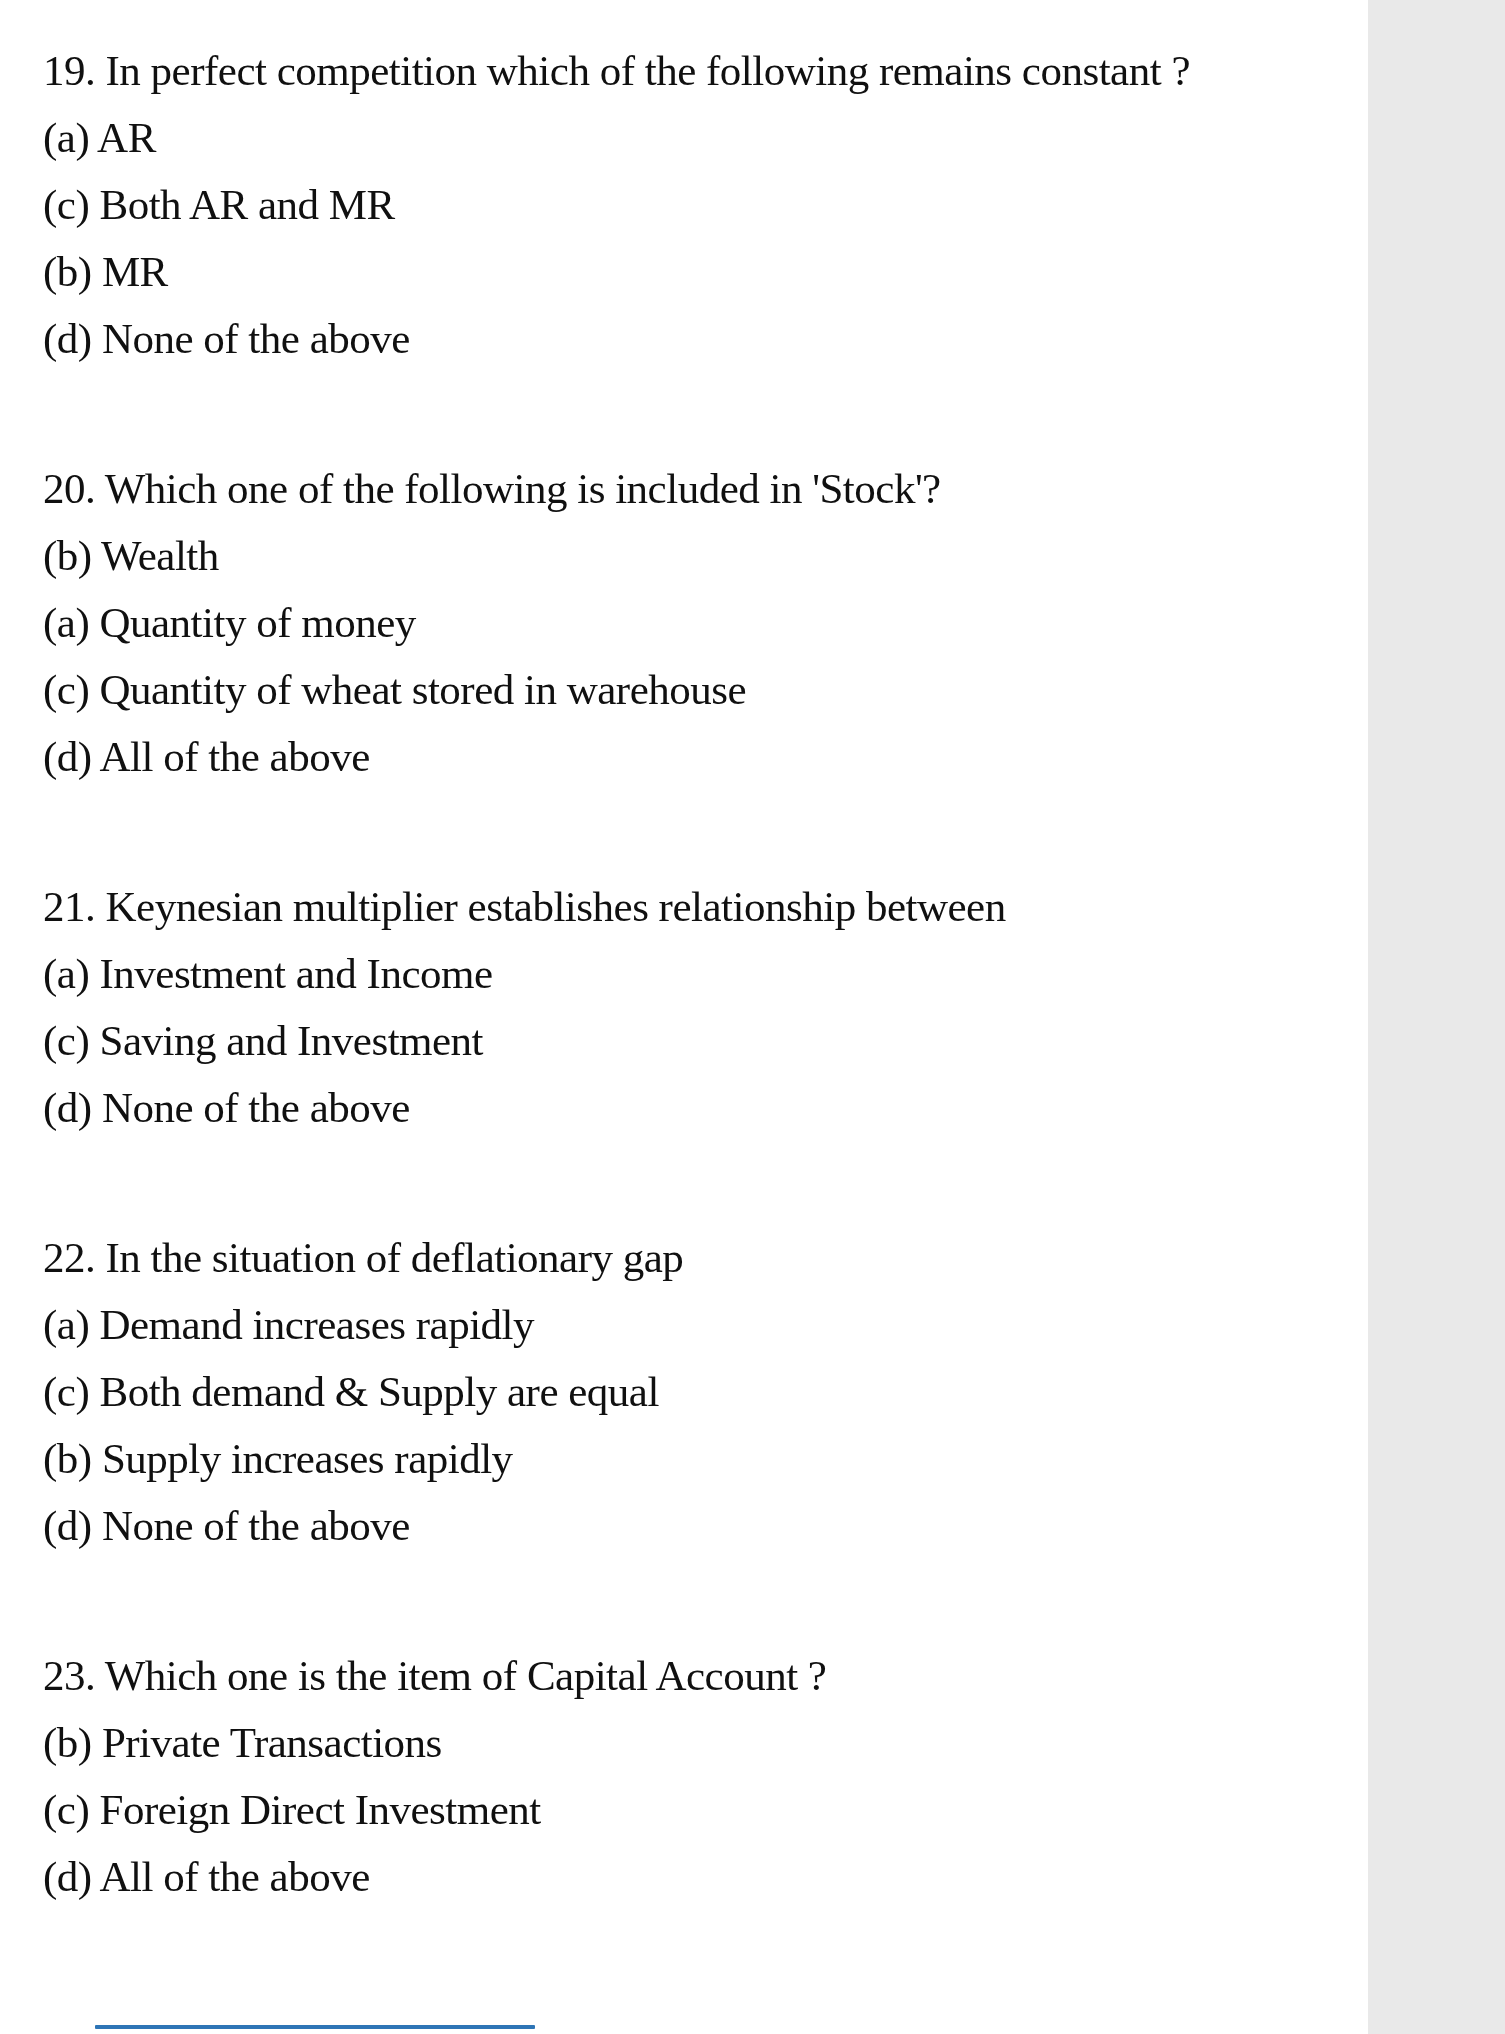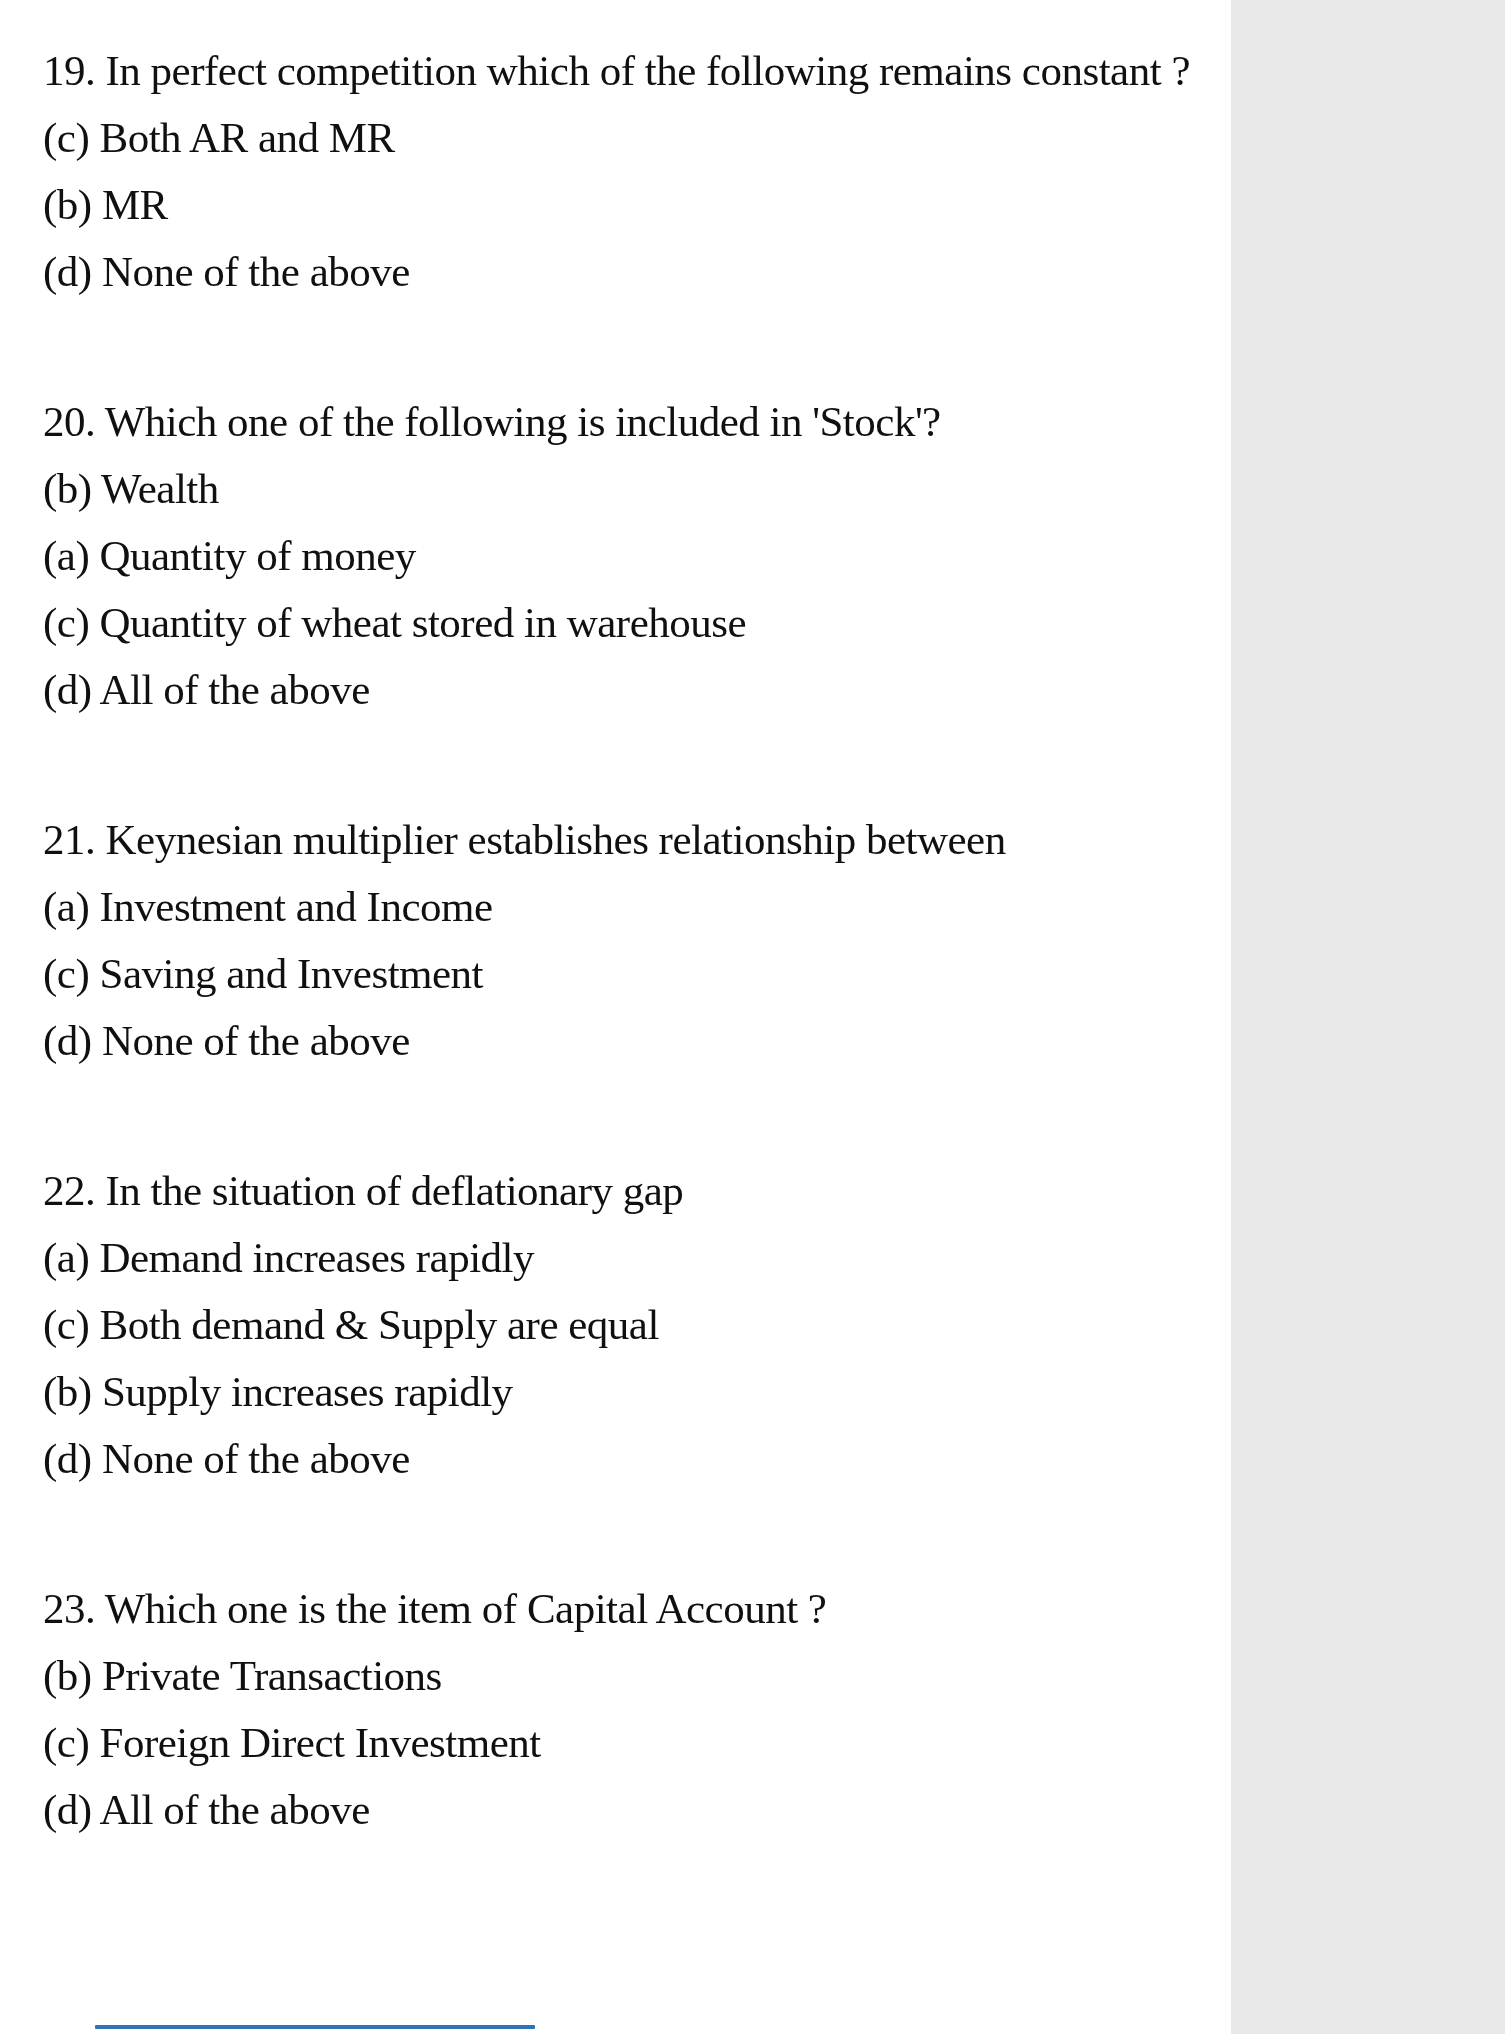--- a/index.html
+++ b/index.html
@@ -2,21 +2,21 @@
 <html><head>
 <meta charset="utf-8">
 <style>
   html, body {
     margin: 0;
     padding: 0;
     background: #e9e9e9;
   }
   .page {
     position: relative;
-    width: 1231px;
+    width: 1368px;
     height: 2034px;
     background: #ffffff;
     overflow: hidden;
     font-family: "Liberation Serif", "DejaVu Serif", serif;
     -webkit-font-smoothing: antialiased;
   }
   .content {
     padding: 46px 30px 0 43px;
     color: #101010;
   }
@@ -46,20 +46,21 @@
   }
 </style>
 </head>
 <body>
 
 <div class="page">
   <div class="content" style="color: rgb(16, 16, 16);">
 
     <div class="question-block">
       <p class="q-line question-text">19. In perfect competition which of the following remains constant ?</p>
+      <p class="q-line">(a) AR</p>
       <p class="q-line">(c) Both AR and MR</p>
       <p class="q-line">(b) MR</p>
       <p class="q-line">(d) None of the above</p>
     </div>
 
     <div class="question-block">
       <p class="q-line question-text">20. Which one of the following is included in 'Stock'?</p>
       <p class="q-line">(b) Wealth</p>
       <p class="q-line">(a) Quantity of money</p>
       <p class="q-line">(c) Quantity of wheat stored in warehouse</p>

